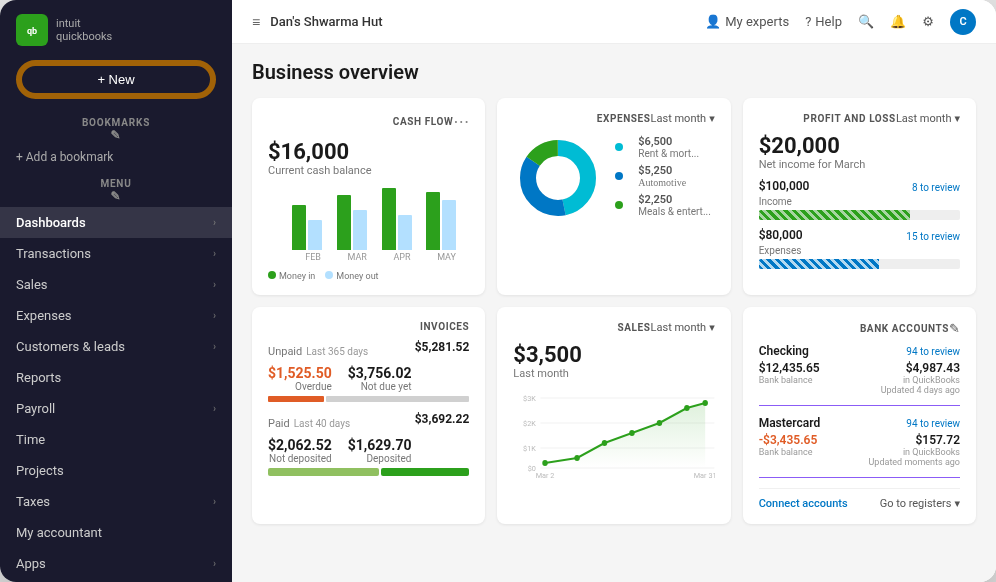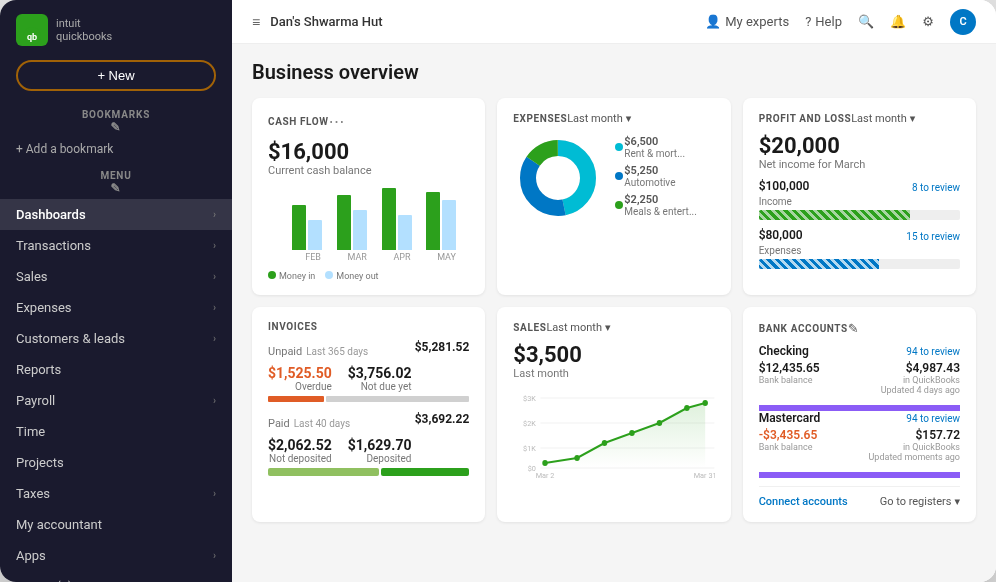--- a/index.html
+++ b/index.html
@@ -37,31 +37,31 @@
       display: flex;
       align-items: center;
       padding: 14px 16px 10px;
       gap: 8px;
     }
 
     .qb-logo {
       width: 32px; height: 32px;
       background: #2ca01c;
       border-radius: 6px;
-      display: flex; align-items: flex-end; justify-content: center;
+      display: flex; align-items: center; justify-content: center;
       font-size: 10px; font-weight: bold; color: #fff;
       flex-shrink: 0;
     }
 
     .logo-text { font-size: 13px; font-weight: 600; color: #fff; line-height: 1.2; }
     .logo-text span { display: block; font-size: 11px; font-weight: 400; color: #aaa; }
 
     .new-btn {
       margin: 4px 16px 12px;
-      border: 2px solid #a16207;
+      border: 6px solid #a16207;
       background: transparent;
       color: #fff;
       border-radius: 20px;
       padding: 6px 0;
       font-size: 13px;
       cursor: pointer;
       display: flex; align-items: center; justify-content: center; gap: 4px;
     }
 
     .sidebar-section-label {
@@ -148,21 +148,21 @@
     }
 
     .card {
       background: #fff;
       border-radius: 8px;
       padding: 14px 16px;
       box-shadow: 0 1px 3px rgba(0,0,0,0.08);
     }
 
     .card-header {
-      display: flex; align-items: center; justify-content: flex-start;
+      display: flex; align-items: center; justify-content: flex-end;
       margin-bottom: 8px;
     }
 
     .card-title { font-size: 10px; font-weight: 700; color: #555; letter-spacing: 0.6px; text-transform: uppercase; }
     .card-menu { color: #888; font-size: 16px; cursor: pointer; }
     .card-period { font-size: 11px; color: #555; display: flex; align-items: center; gap: 3px; cursor: pointer; }
 
     .card-amount { font-size: 22px; font-weight: 700; color: #1a1a1a; }
     .card-sublabel { font-size: 11px; color: #777; margin-bottom: 8px; }
 
@@ -174,21 +174,21 @@
     .bar.money-out { background: #b3e0ff; }
 
     .chart-labels { display: flex; justify-content: space-around; font-size: 9px; color: #999; margin-top: 2px; }
     .chart-legend { display: flex; gap: 10px; font-size: 9px; color: #777; margin-top: 4px; }
     .legend-dot { width: 8px; height: 8px; border-radius: 50%; display: inline-block; margin-right: 3px; }
 
     
     .donut-area { display: flex; align-items: center; gap: 12px; }
     .donut-svg { flex-shrink: 0; }
     .donut-legend { font-size: 10px; color: #555; }
-    .donut-legend-item { display: flex; align-items: center; gap: 1px; margin-bottom: 5px; }
+    .donut-legend-item { display: flex; align-items: center; gap: 15px; margin-bottom: 5px; }
     .donut-dot { width: 8px; height: 8px; border-radius: 50%; flex-shrink: 0; }
 
     
     .pl-row { margin-bottom: 8px; }
     .pl-row-header { display: flex; align-items: flex-end; justify-content: space-between; margin-bottom: 3px; }
     .pl-row-amount { font-size: 12px; font-weight: 600; color: #1a1a1a; }
     .pl-review-link { font-size: 10px; color: #0077c5; cursor: pointer; }
 
     .progress-bar-container { height: 10px; background: #eee; border-radius: 2px; overflow: hidden; position: relative; }
     .progress-bar-hatched {
@@ -222,21 +222,21 @@
     .inv-amt .sub { font-size: 10px; color: #777; }
     .inv-amt.overdue .amount { color: #e05c26; }
 
     .invoice-progress { display: flex; height: 6px; gap: 2px; margin: 4px 0 10px; }
     .inv-bar { height: 6px; border-radius: 1px; }
     .inv-bar.orange { background: #e05c26; flex: 0 0 28%; }
     .inv-bar.gray { background: #d0d0d0; flex: 1; }
 
     
     .line-chart-svg { width: 100%; height: 90px; }
-    .bank-account-row { padding-bottom: 10px; border-bottom: 6px solid #8b5cf6; }
+    .bank-account-row { margin-bottom: 10px; padding-bottom: 10px; border-bottom: 1px solid #8b5cf6; }
     .bank-account-row:last-of-type { border-bottom: none; margin-bottom: 0; }
     .bank-name-row { display: flex; align-items: center; justify-content: space-between; margin-bottom: 3px; }
     .bank-name { font-size: 12px; font-weight: 600; color: #1a1a1a; }
     .bank-review { font-size: 10px; color: #0077c5; cursor: pointer; }
     .bank-balance-row { display: flex; justify-content: space-between; }
     .balance-item { font-size: 10px; color: #555; }
     .balance-amount { font-size: 12px; font-weight: 600; color: #1a1a1a; }
     .balance-sub { font-size: 9px; color: #999; }
     .negative { color: #e05c26 !important; }
 
@@ -421,21 +421,21 @@
                   <div class="donut-dot" style="background:#00bcd4;"></div>
                   <div>
                     <div style="font-weight:600;font-size:11px;">$6,500</div>
                     <div style="font-size:10px;color:#777;">Rent &amp; mort...</div>
                   </div>
                 </div>
                 <div class="donut-legend-item">
                   <div class="donut-dot" style="background:#0077c5;"></div>
                   <div>
                     <div style="font-weight:600;font-size:11px;">$5,250</div>
-                    <div style="font-size:10px;color:#777;">Automotive</div>
+                    <div style="font-size:10px;color:#777;font-family:Liberation Serif, serif;">Automotive</div>
                   </div>
                 </div>
                 <div class="donut-legend-item">
                   <div class="donut-dot" style="background:#2ca01c;"></div>
                   <div>
                     <div style="font-weight:600;font-size:11px;">$2,250</div>
                     <div style="font-size:10px;color:#777;">Meals &amp; entert...</div>
                   </div>
                 </div>
               </div>

